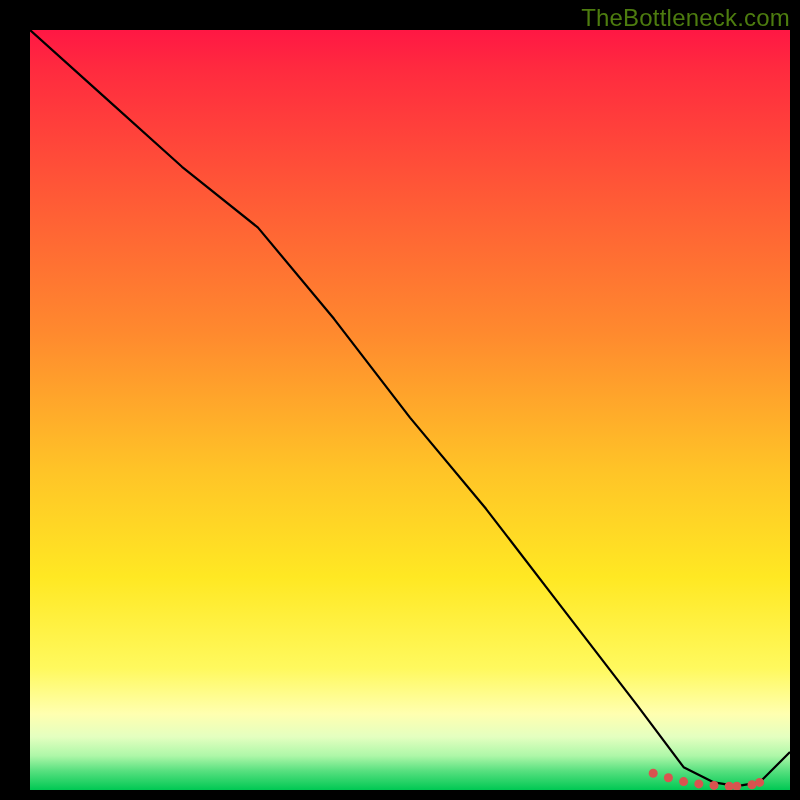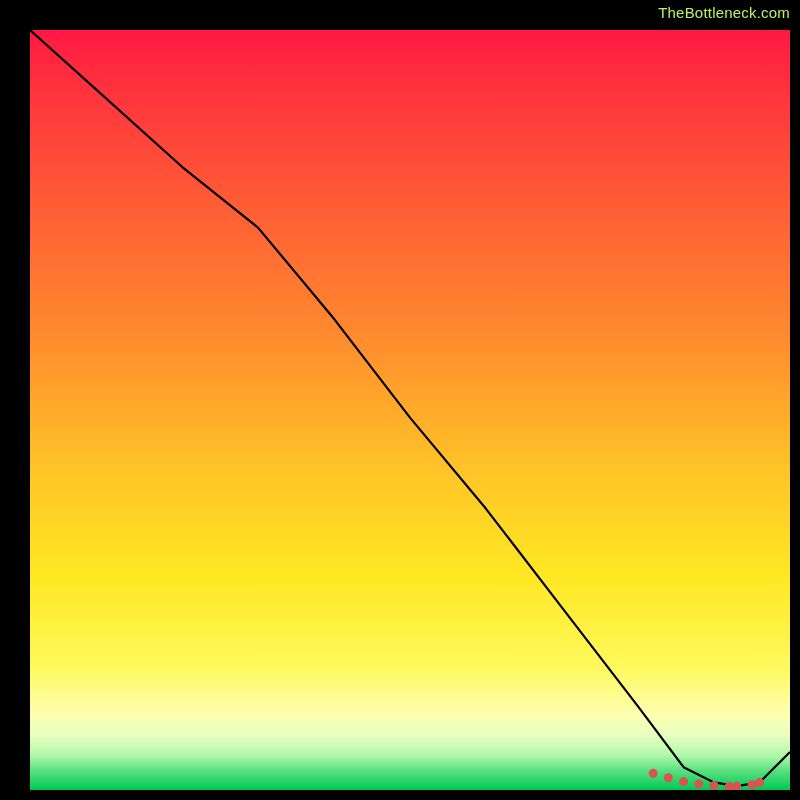--- a/index.html
+++ b/index.html
@@ -3,23 +3,23 @@
 <meta charset="utf-8">
 <style>
   * { margin: 0; padding: 0; box-sizing: border-box; }
   html, body { width: 800px; height: 800px; background: #000; overflow: hidden; }
   .wrap { position: relative; width: 800px; height: 800px; }
   .watermark {
     position: absolute;
     top: 4px;
     right: 10px;
     font-family: Arial, Helvetica, sans-serif;
-    font-size: 15px;
+    font-size: 24px;
     font-weight: 500;
-    color: #bef264;
+    color: #4d7c0f;
     letter-spacing: 0.2px;
   }
   .plot-frame {
     position: absolute;
     left: 30px;
     top: 30px;
     width: 760px;
     height: 760px;
     background: transparent;
   }

